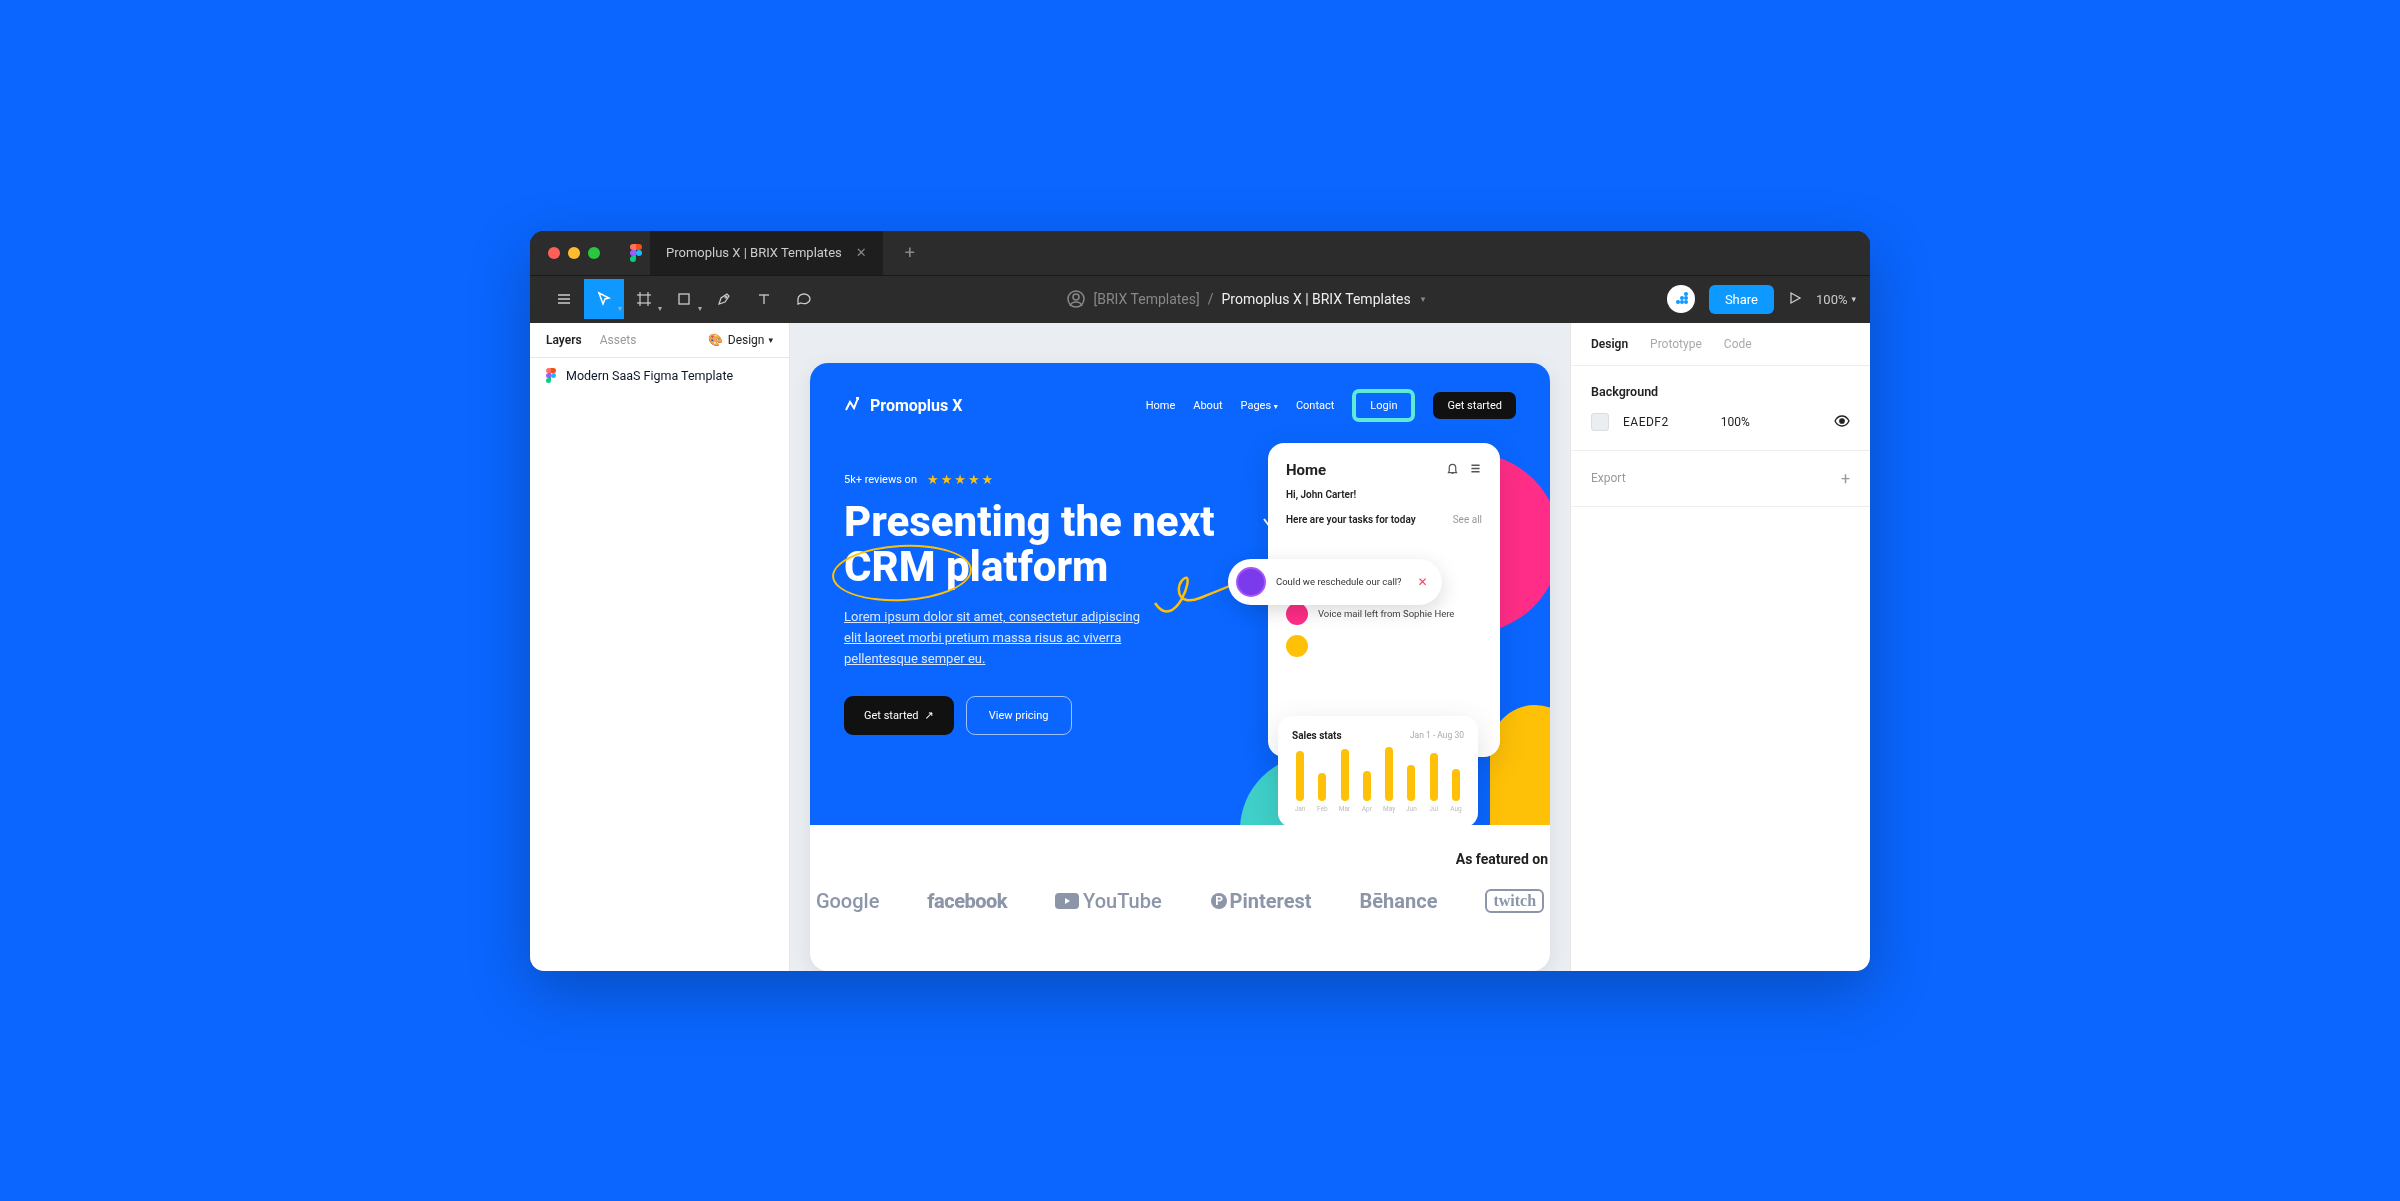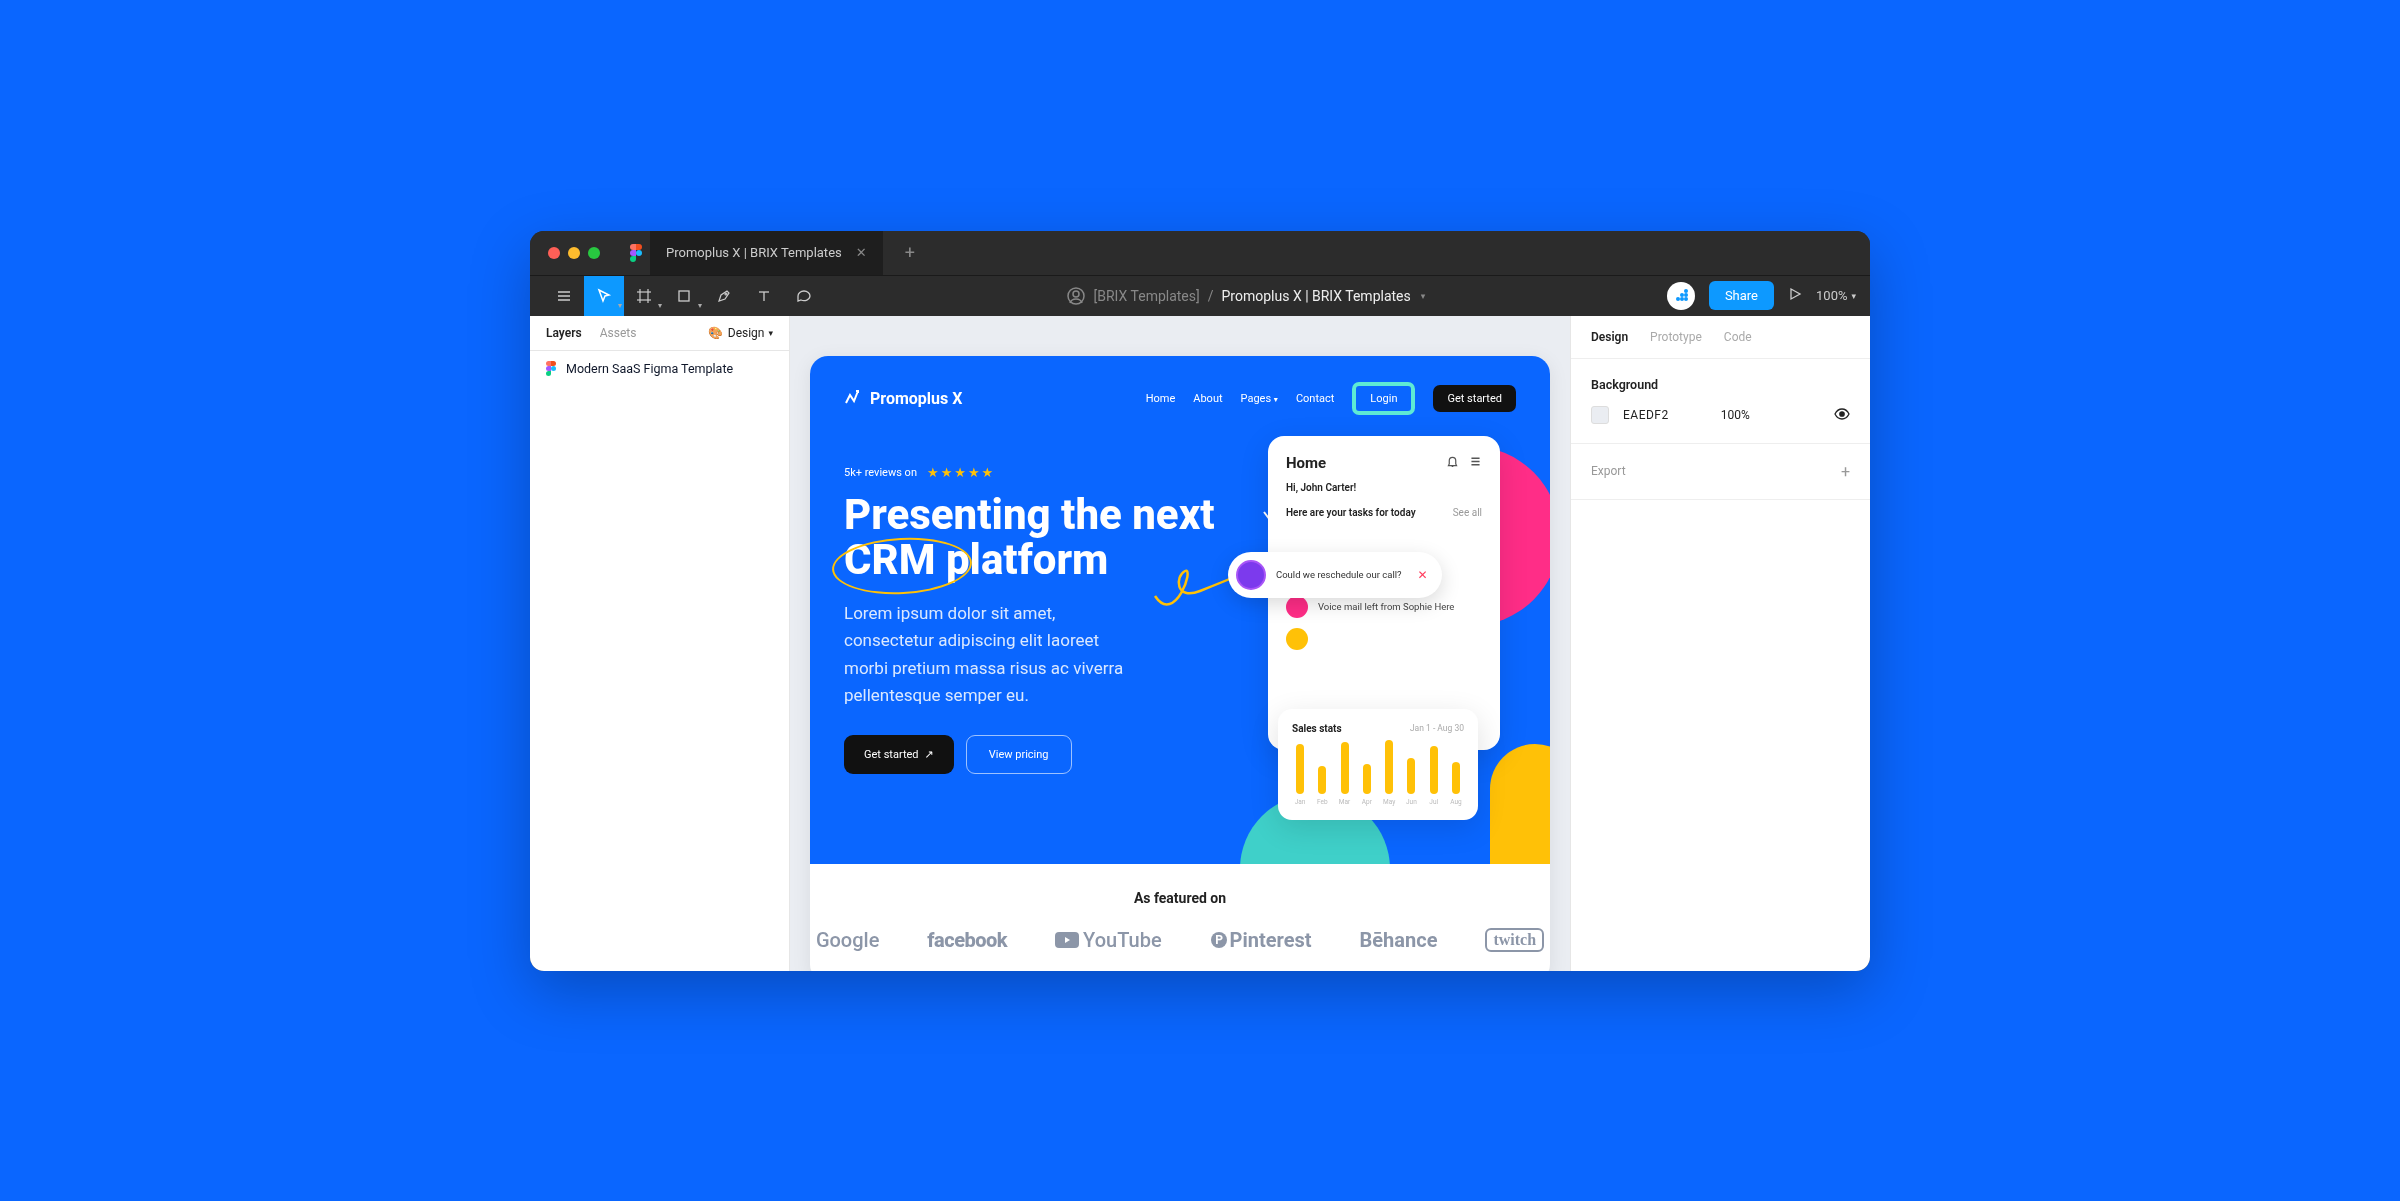--- a/index.html
+++ b/index.html
@@ -44,21 +44,21 @@
 .nav-links{margin-left:auto;display:flex;align-items:center;gap:18px;}
 .nav-links span{cursor:pointer;}
 .login-btn{border:4px solid #5eead4;border-radius:7px;padding:6px 14px;cursor:pointer;font-size:11px;background:transparent;color:#fff;}
 .start-btn{background:#111;border:none;border-radius:7px;padding:7px 14px;color:#fff;cursor:pointer;font-size:11px;}
 .hero-grid{display:flex;gap:30px;margin-top:50px;}
 .hero-left{flex:1;max-width:440px;}
 .reviews{font-size:11px;display:flex;align-items:center;gap:10px;}
 .stars{color:#ffc107;letter-spacing:2px;font-size:13px;}
 .headline{font-size:42px;font-weight:800;line-height:1.08;margin-top:12px;position:relative;}
 .crm-circle{position:absolute;border:2px solid #ffc107;border-radius:50%;width:140px;height:56px;left:-12px;top:46px;transform:rotate(-3deg);}
-.sub{font-size:17px;opacity:.85;margin-top:18px;line-height:1.6;max-width:300px;}
+.sub{font-size:13px;opacity:.85;margin-top:18px;line-height:1.6;max-width:300px;text-decoration:underline;}
 .cta-row{display:flex;gap:12px;margin-top:26px;}
 .cta1{background:#111;border:none;color:#fff;border-radius:9px;padding:12px 20px;font-size:11px;cursor:pointer;display:flex;align-items:center;gap:6px;}
 .cta2{background:transparent;border:1px solid rgba(255,255,255,.6);color:#fff;border-radius:9px;padding:12px 22px;font-size:11px;cursor:pointer;}
 .blob-pink{position:absolute;width:180px;height:180px;background:#ff2d87;border-radius:50%;right:-10px;top:90px;z-index:0;}
 .blob-teal{position:absolute;width:150px;height:150px;background:#3fd0c9;border-radius:50%;left:430px;bottom:-80px;z-index:0;}
 .blob-yellow{position:absolute;width:90px;height:170px;background:#ffc107;border-radius:50px;right:-30px;bottom:-50px;z-index:0;}
 .card-home{position:absolute;right:50px;top:80px;width:232px;background:#fff;border-radius:16px;padding:18px 18px 90px;color:#222;z-index:2;box-shadow:0 8px 30px rgba(0,0,0,.12);}
 .card-home .head{display:flex;align-items:center;justify-content:space-between;margin-bottom:10px;}
 .card-home h4{font-size:15px;font-weight:700;}
 .card-home .icons{display:flex;gap:10px;color:#555;font-size:13px;}
@@ -75,21 +75,21 @@
 .stats-card{position:absolute;right:22px;bottom:-70px;width:200px;background:#fff;border-radius:14px;padding:14px;box-shadow:0 8px 30px rgba(0,0,0,.12);z-index:3;}
 .stats-head{display:flex;justify-content:space-between;align-items:center;font-size:10px;margin-bottom:12px;}
 .stats-head .t{font-weight:700;color:#222;}
 .stats-head .d{color:#aaa;font-size:8.5px;text-align:right;}
 .bars{display:flex;align-items:flex-end;justify-content:space-between;height:60px;}
 .bar-col{display:flex;flex-direction:column;align-items:center;gap:4px;width:16px;}
 .bar{width:8px;background:#ffc107;border-radius:4px;}
 .bar-lbl{font-size:6.5px;color:#bbb;}
 .sales-label{position:absolute;left:18px;bottom:14px;font-size:10px;font-weight:600;color:#222;z-index:2;}
 .arrow-swirl{position:absolute;left:340px;top:200px;z-index:1;}
-.featured{padding:26px 2px 30px;text-align:center;}
+.featured{padding:26px 2px 30px;text-align:right;}
 .featured h5{font-size:14px;font-weight:700;color:#222;margin-bottom:22px;}
 .logos{display:flex;justify-content:center;align-items:center;gap:48px;color:#8c96a8;font-weight:700;font-size:20px;}
 .youtube-logo{display:flex;align-items:center;gap:4px;}
 .youtube-logo .yt-rect{width:24px;height:16px;background:#8c96a8;border-radius:4px;display:flex;align-items:center;justify-content:center;}
 .youtube-logo .yt-rect::after{content:'';border-left:5px solid #fff;border-top:3px solid transparent;border-bottom:3px solid transparent;}
 
 .right-panel{width:300px;border-left:1px solid #e6e6e6;display:flex;flex-direction:column;font-size:12px;}
 .rp-tabs{display:flex;gap:22px;padding:14px 20px;border-bottom:1px solid #eee;}
 .rp-tab{color:#aaa;cursor:pointer;}
 .rp-tab.active{color:#222;font-weight:600;}

